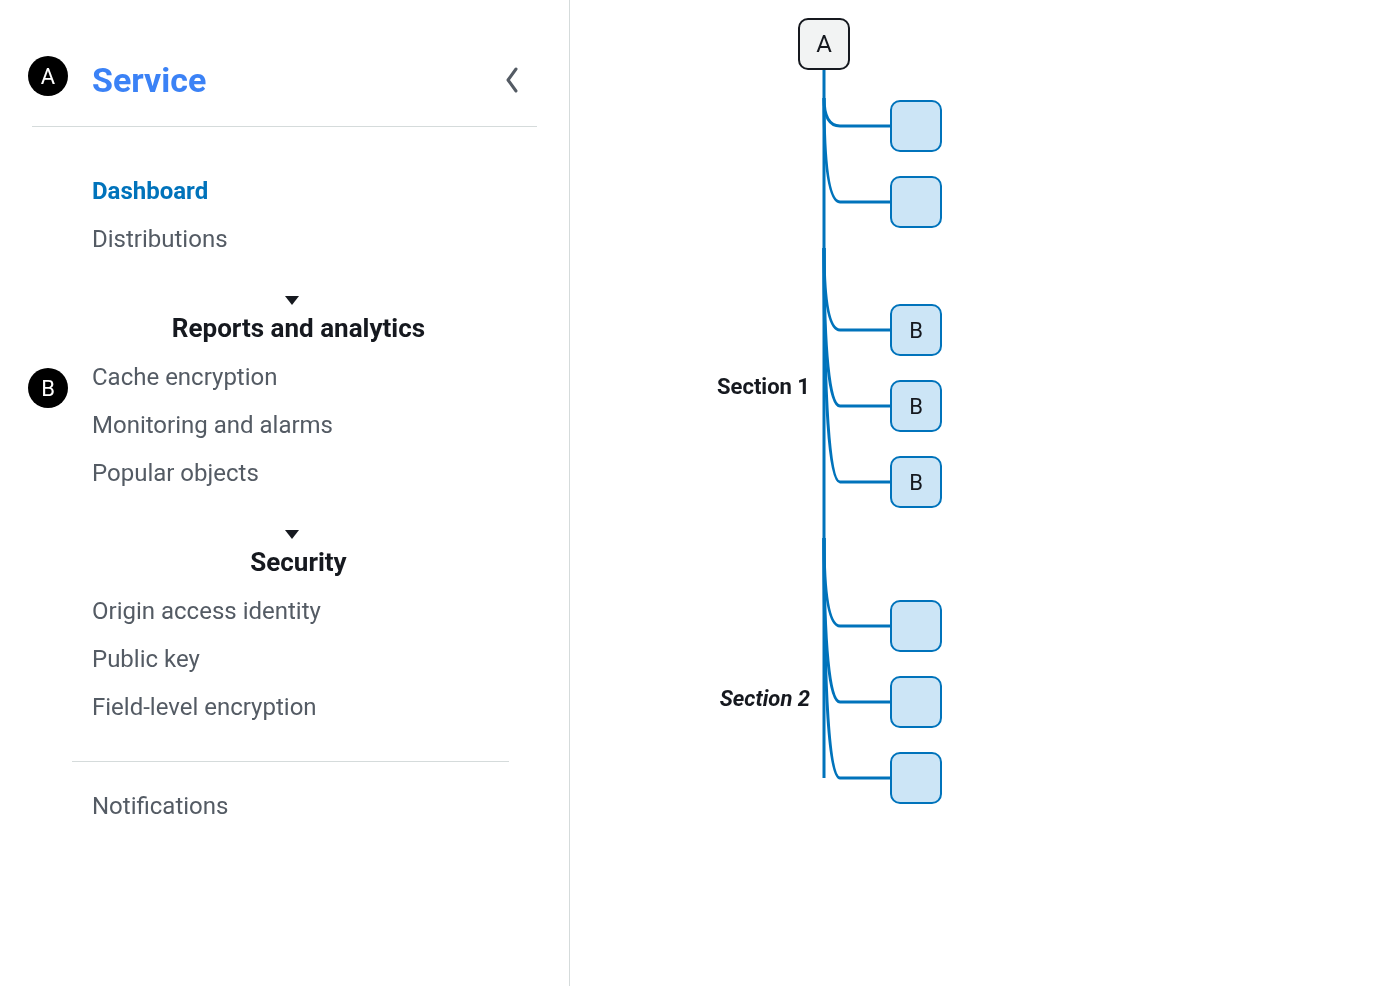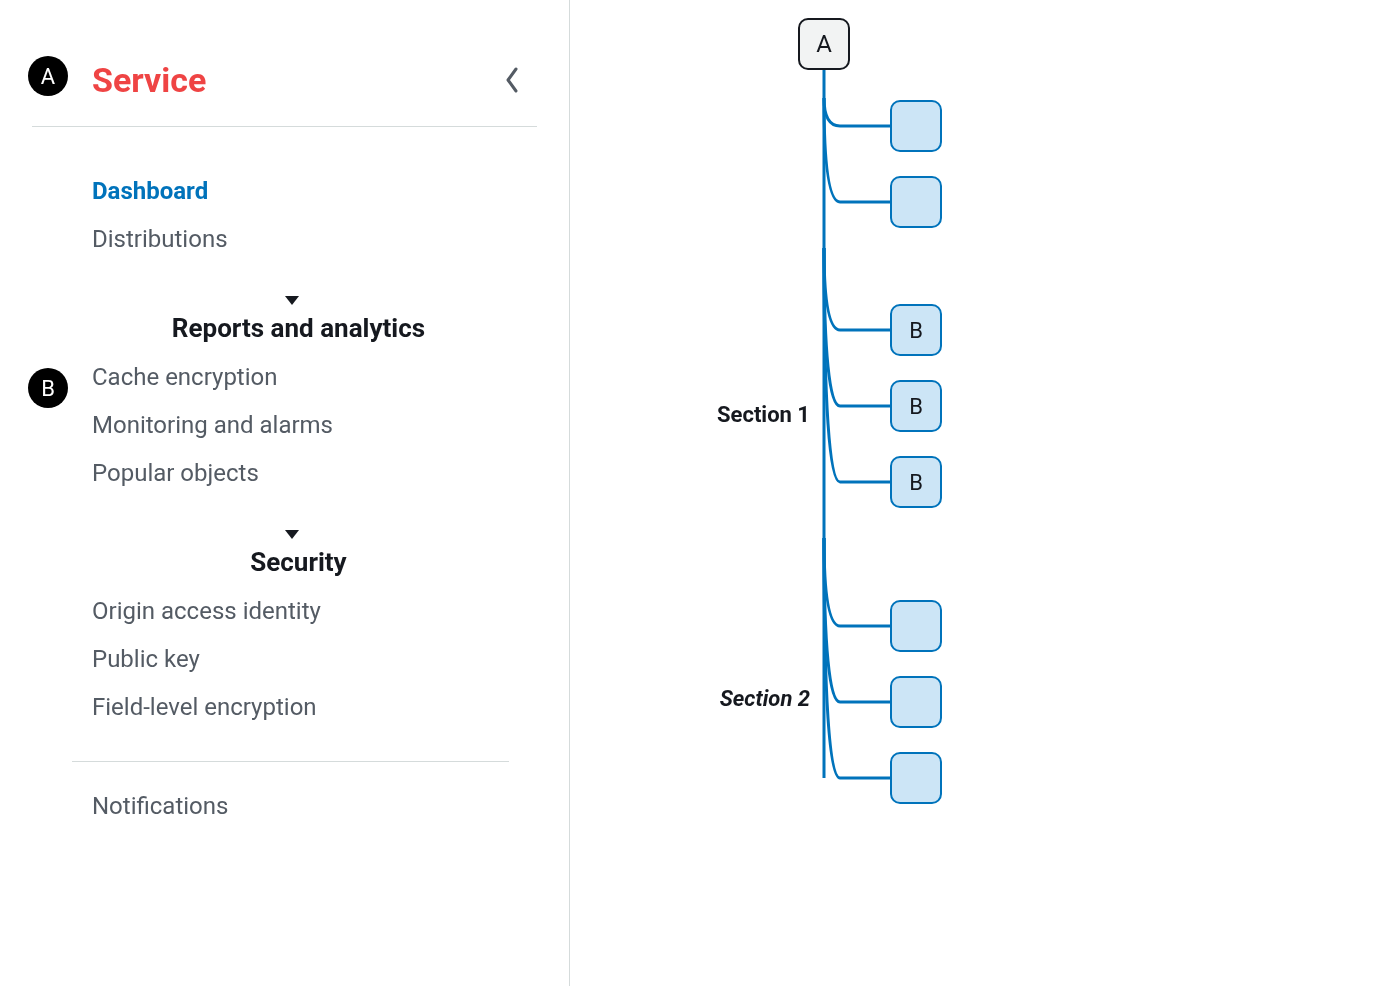--- a/index.html
+++ b/index.html
@@ -40,21 +40,21 @@
     margin-right: 32px;
     border-bottom: 1px solid #d5dbdb;
     padding: 30px 10px 26px 60px;
     display:flex;
     align-items:center;
     justify-content:space-between;
   }
   .service-title {
     font-size: 34px;
     font-weight: 700;
-    color: #ef4444;
+    color: #3b82f6;
   }
   .collapse-btn {
     width: 30px;
     height: 30px;
     display: flex;
     align-items: center;
     justify-content: center;
     cursor: pointer;
   }
   .nav-body {
@@ -208,21 +208,21 @@
       <path d="M154 520 Q154 608 170 608 L220 608"></path>
       <path d="M154 520 Q154 684 170 684 L220 684"></path>
       <path d="M154 520 Q154 760 170 760 L220 760"></path>
     </svg>
 
     <div class="tree-root">A</div>
 
     <div class="tree-node" style="top:82px;left:220px;"></div>
     <div class="tree-node" style="top:158px;left:220px;"></div>
 
-    <div class="section-label" style="top:384px;left:10px;width:130px;">Section 1</div>
+    <div class="section-label" style="top:356px;left:10px;width:130px;">Section 1</div>
     <div class="tree-node" style="top:286px;left:220px;">B</div>
     <div class="tree-node" style="top:362px;left:220px;">B</div>
     <div class="tree-node" style="top:438px;left:220px;">B</div>
 
     <div class="section-label" style="top:668px;left:10px;width:130px;font-style:italic;">Section 2</div>
     <div class="tree-node" style="top:582px;left:220px;"></div>
     <div class="tree-node" style="top:658px;left:220px;"></div>
     <div class="tree-node" style="top:734px;left:220px;"></div>
 
   </div>

